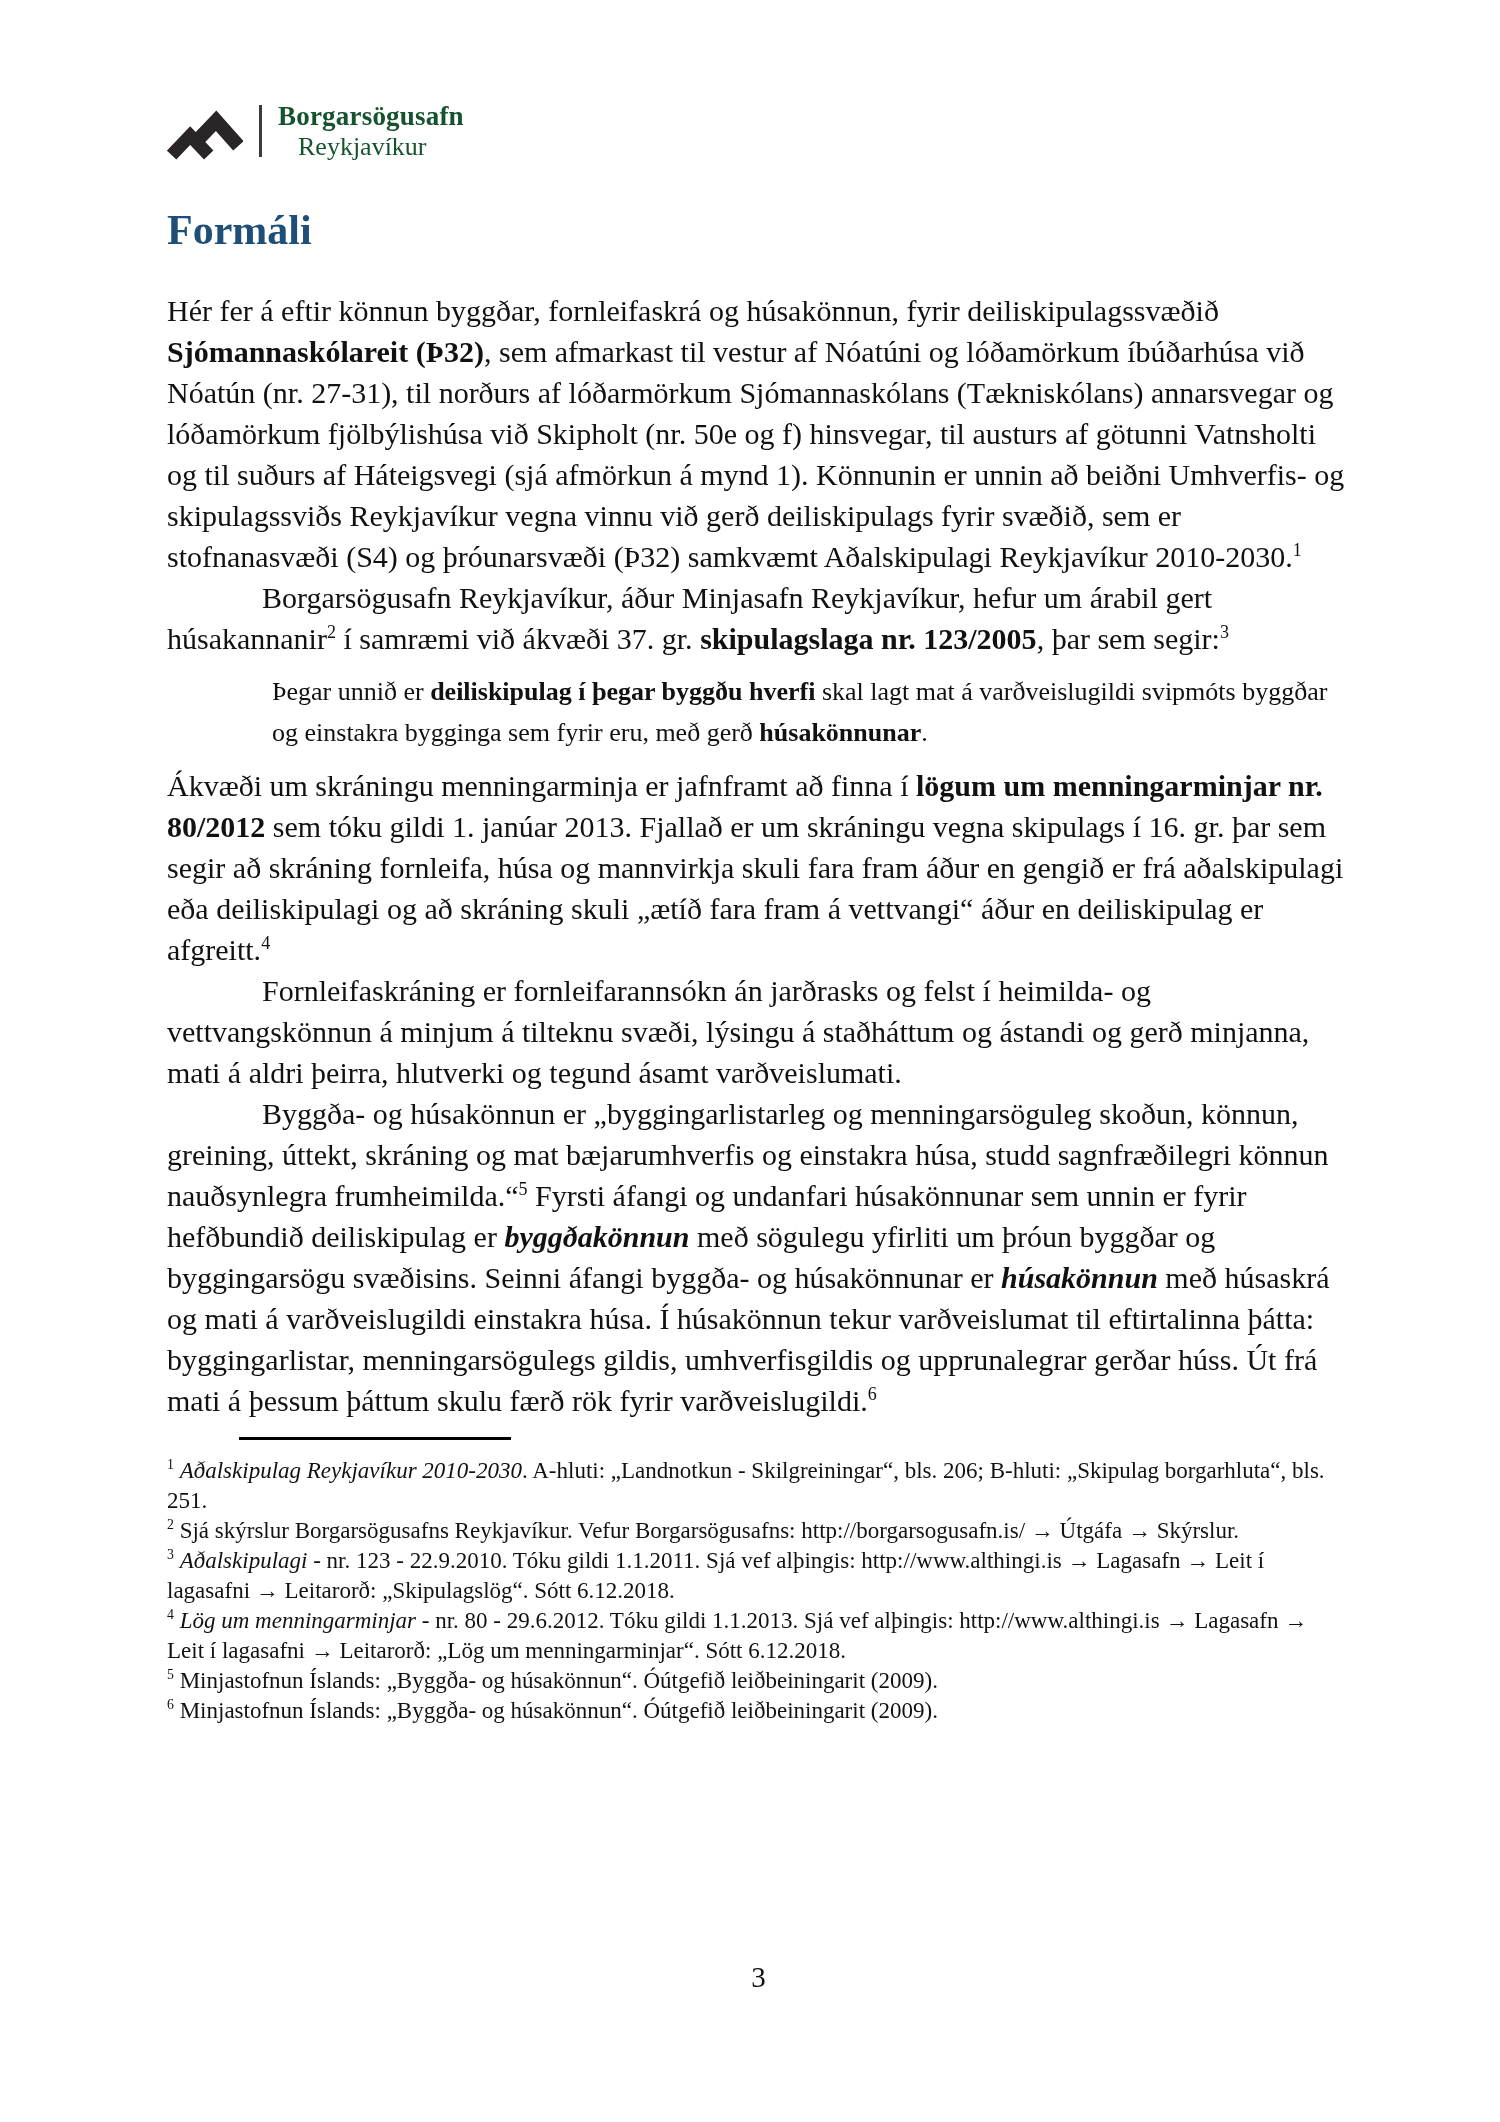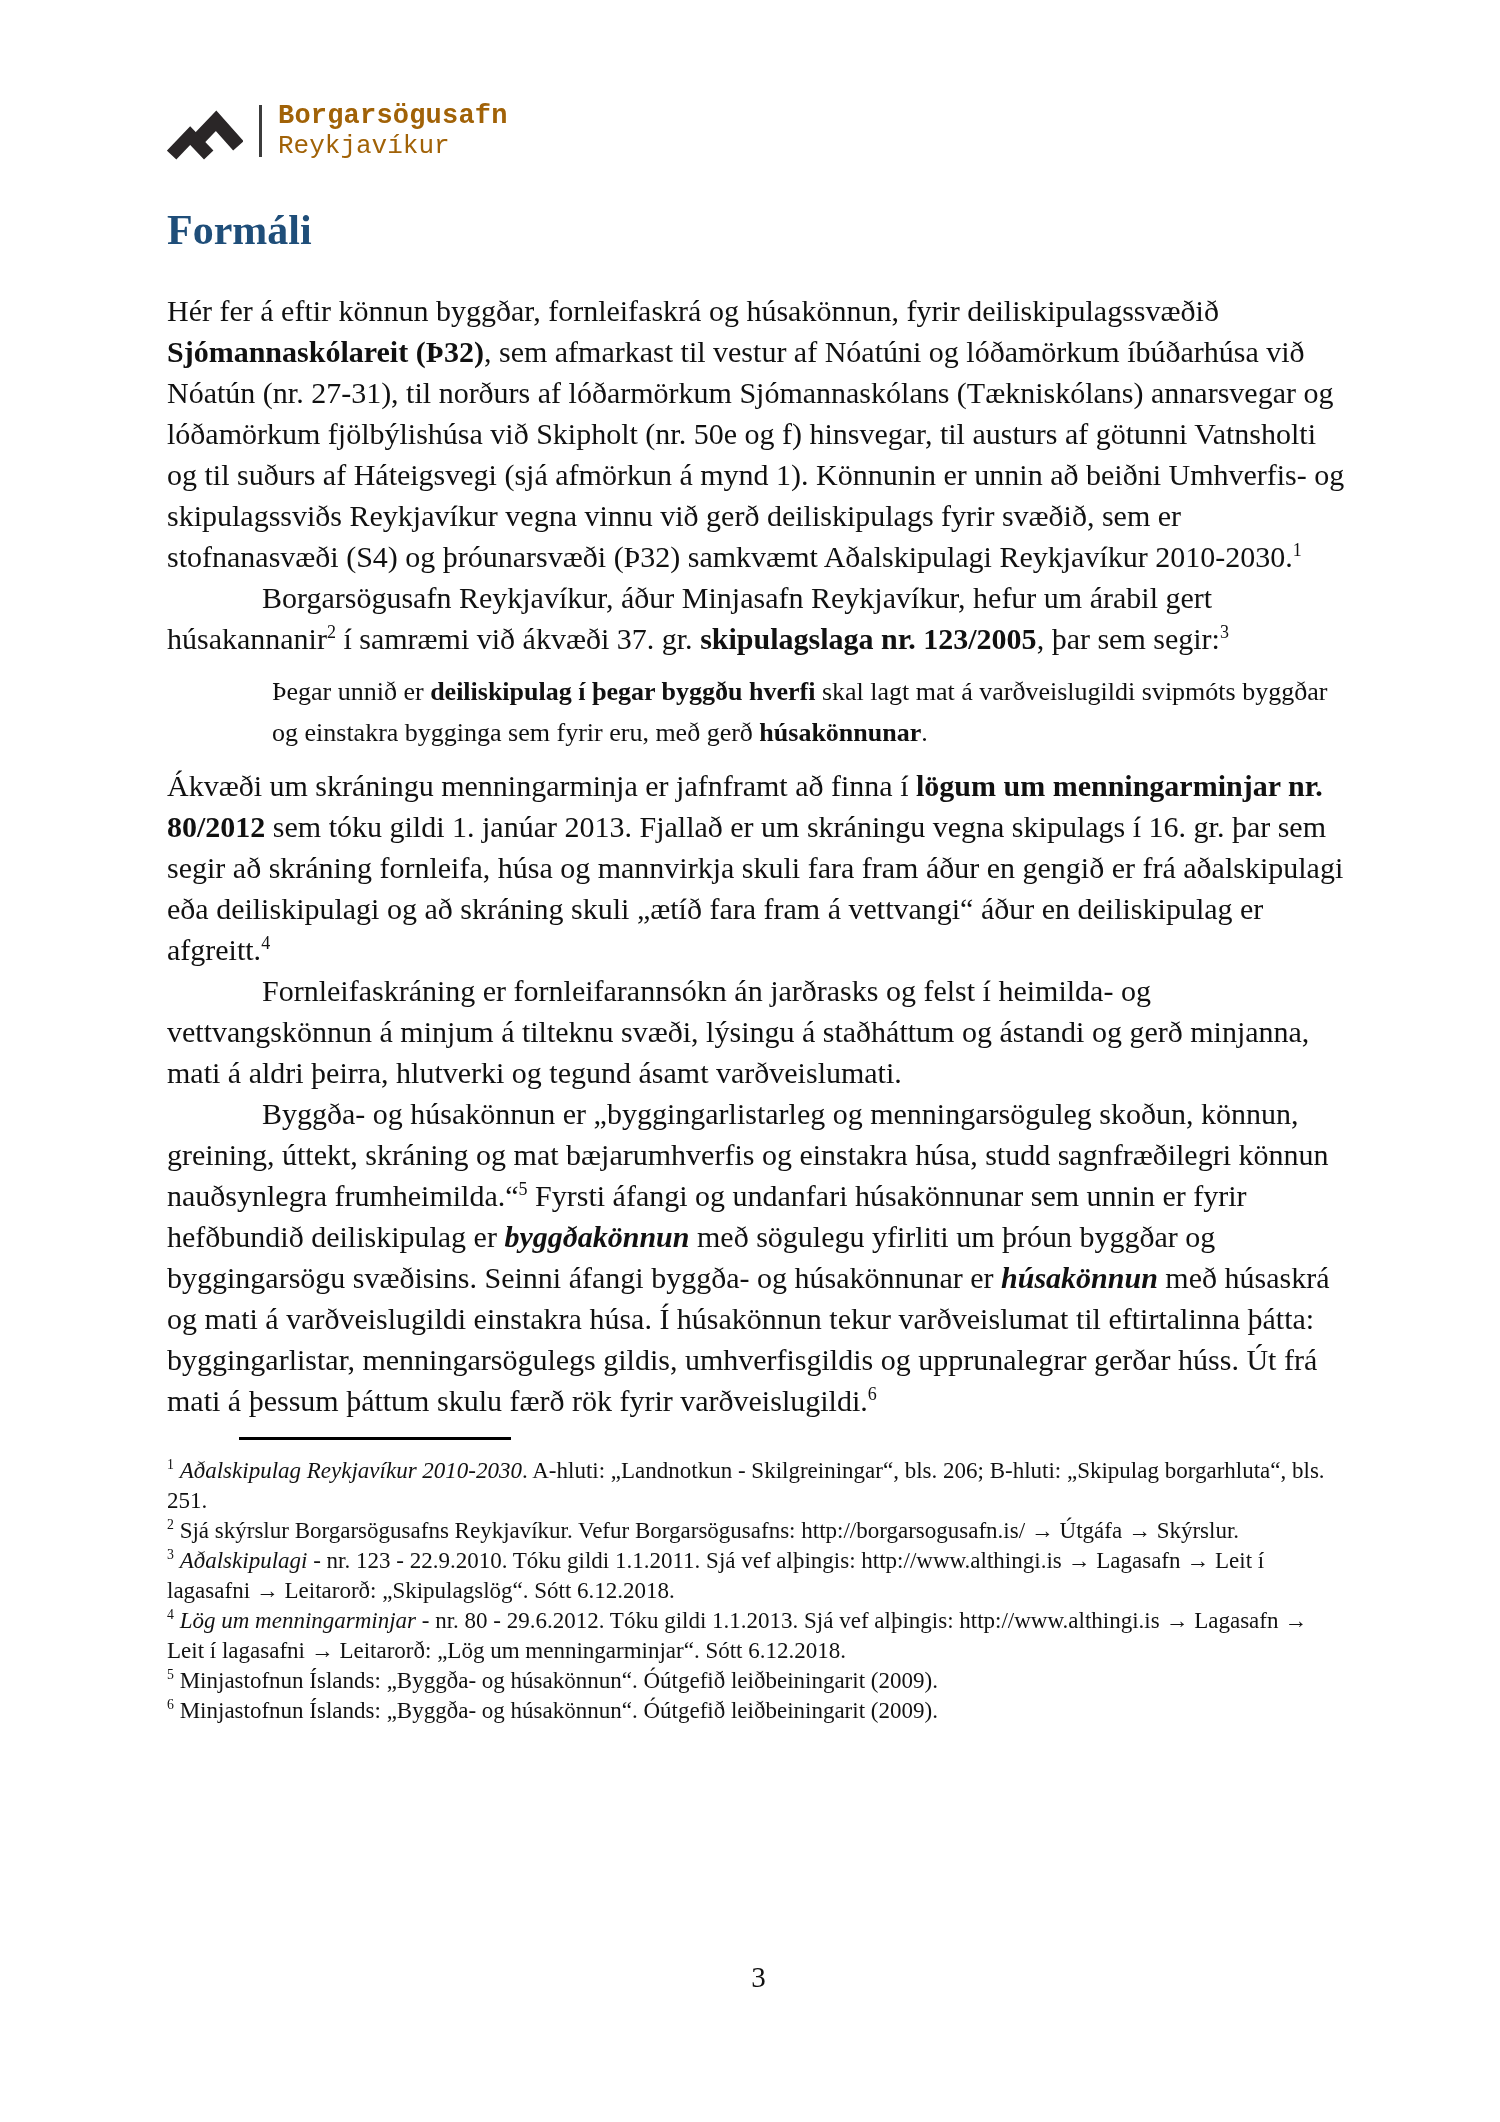--- a/index.html
+++ b/index.html
@@ -11,23 +11,23 @@
     box-sizing:border-box;
     padding:100px 150px 0 167px;
     font-family:"Liberation Serif","DejaVu Serif",serif;
     color:#111111;
     overflow:hidden;
   }
   
   .logo{display:flex;align-items:center;height:62px;}
   .logo svg{display:block;}
   .logo-divider{width:3px;height:52px;background:#3c3c3c;margin:0 16px 0 16px;}
-  .logo-text{font-family:Liberation Mono, monospace;color:#a16207;line-height:1.12;}
+  .logo-text{font-family:Liberation Serif, serif;color:#14532d;line-height:1.12;}
   .logo-line1{font-weight:bold;font-size:27px;letter-spacing:0.2px;}
-  .logo-line2{font-weight:normal;font-size:26px;}
+  .logo-line2{font-weight:normal;font-size:26px;margin-left:20px;}
   
   h1.title{
     margin:44px 0 0 0;
     font-size:42px;
     font-weight:bold;
     color:#1F4E79;
     font-family:"Liberation Serif","DejaVu Serif",serif;
   }
   
   .body-content{margin-top:36px;font-size:30px;line-height:41px;}

